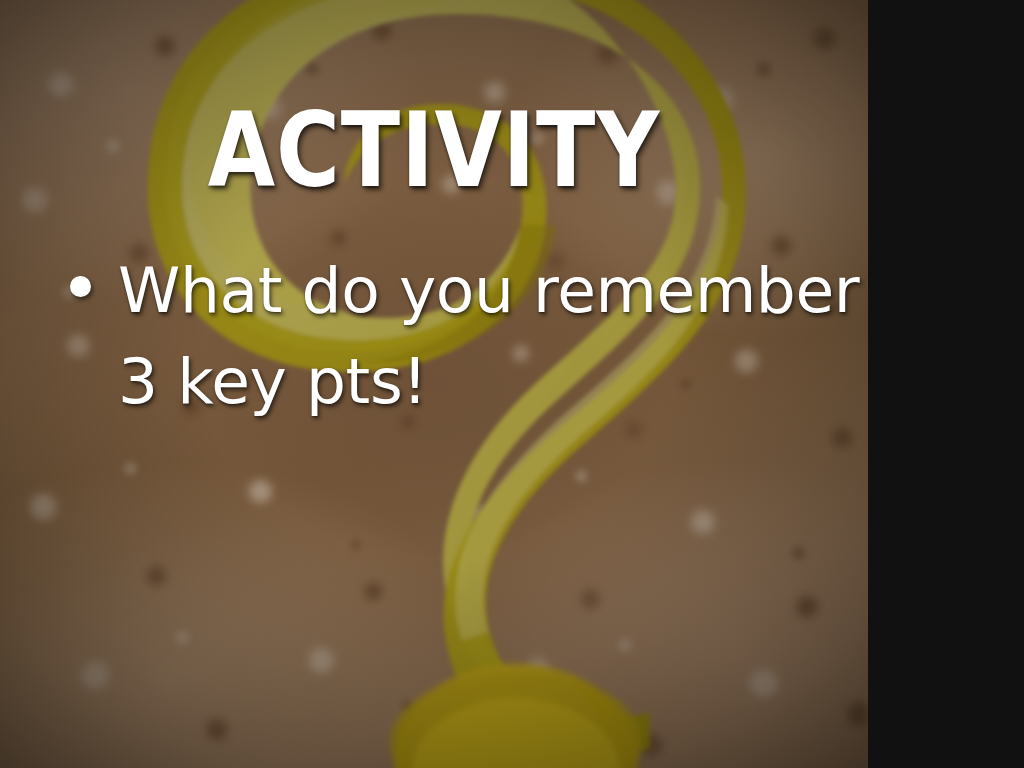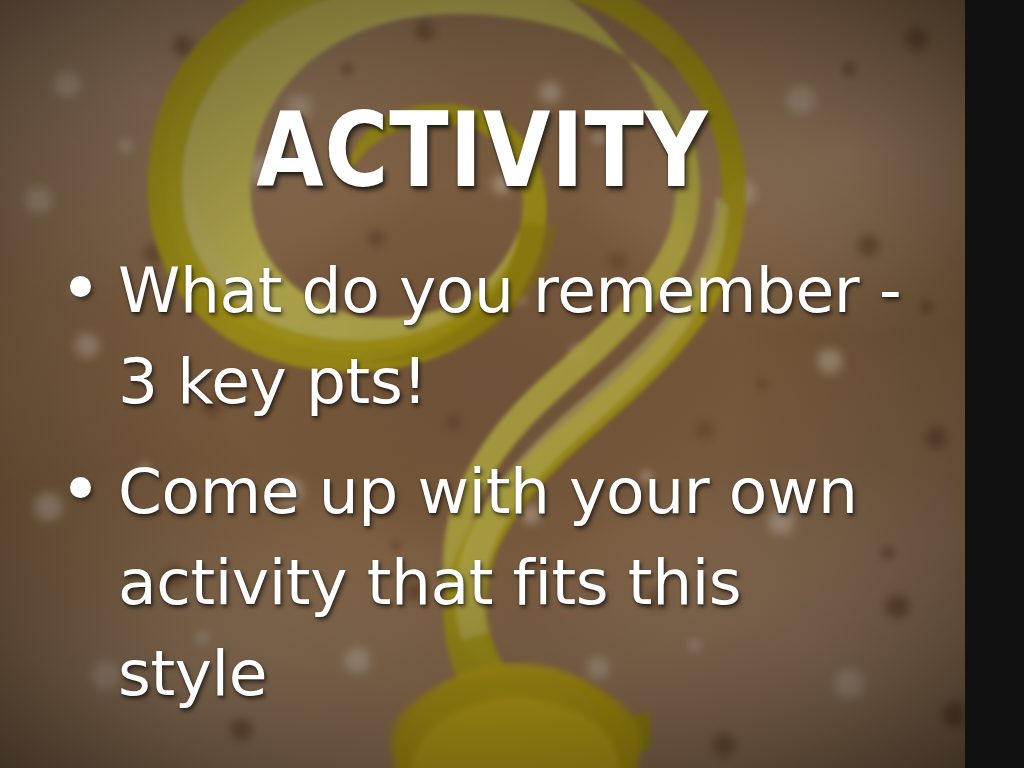--- a/index.html
+++ b/index.html
@@ -3,21 +3,21 @@
 <meta charset="utf-8">
 <title>Activity Slide</title>
 <style>
   html, body {
     margin: 0;
     padding: 0;
     background: #111;
   }
   #slide {
     position: relative;
-    width: 965px;
+    width: 868px;
     height: 768px;
     overflow: hidden;
     font-family: "Liberation Sans", sans-serif;
     background: #3b82f6;
   }
 
   
   .bg-layer {
     position: absolute;
     inset: 0;
@@ -283,20 +283,16 @@
 
     <h1 id="slide-title">ACTIVITY</h1>
 
     <ul id="bullet-list" style="list-style:none;margin:8px;padding:0;">
 
       <li class="bullet-item">
         <span class="bullet-dot"></span>
         <span class="bullet-text">What do you remember - 3 key pts!</span>
       </li>
 
-      <li class="bullet-item">
-        <span class="bullet-dot"></span>
-        <span class="bullet-text">Come up with your own activity that fits this style</span>
-      </li>
 
     </ul>
   </div>
 </div>
 
 </body></html>

